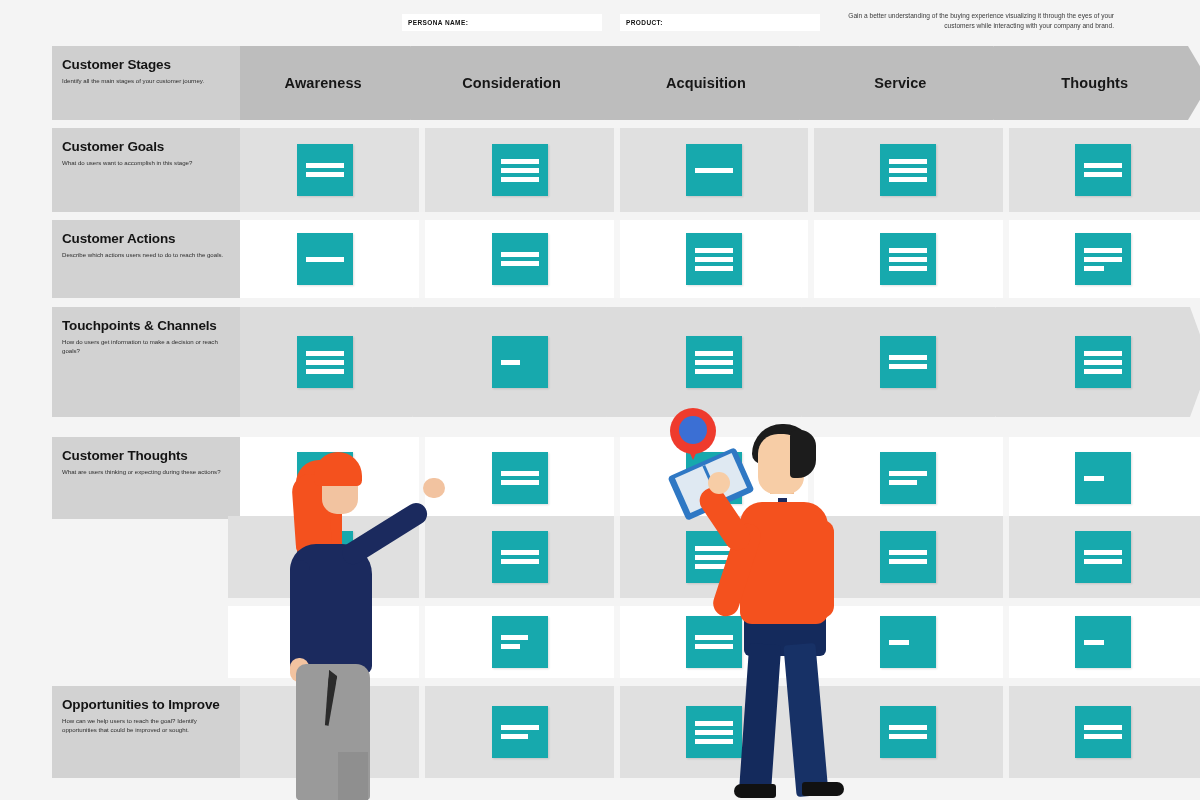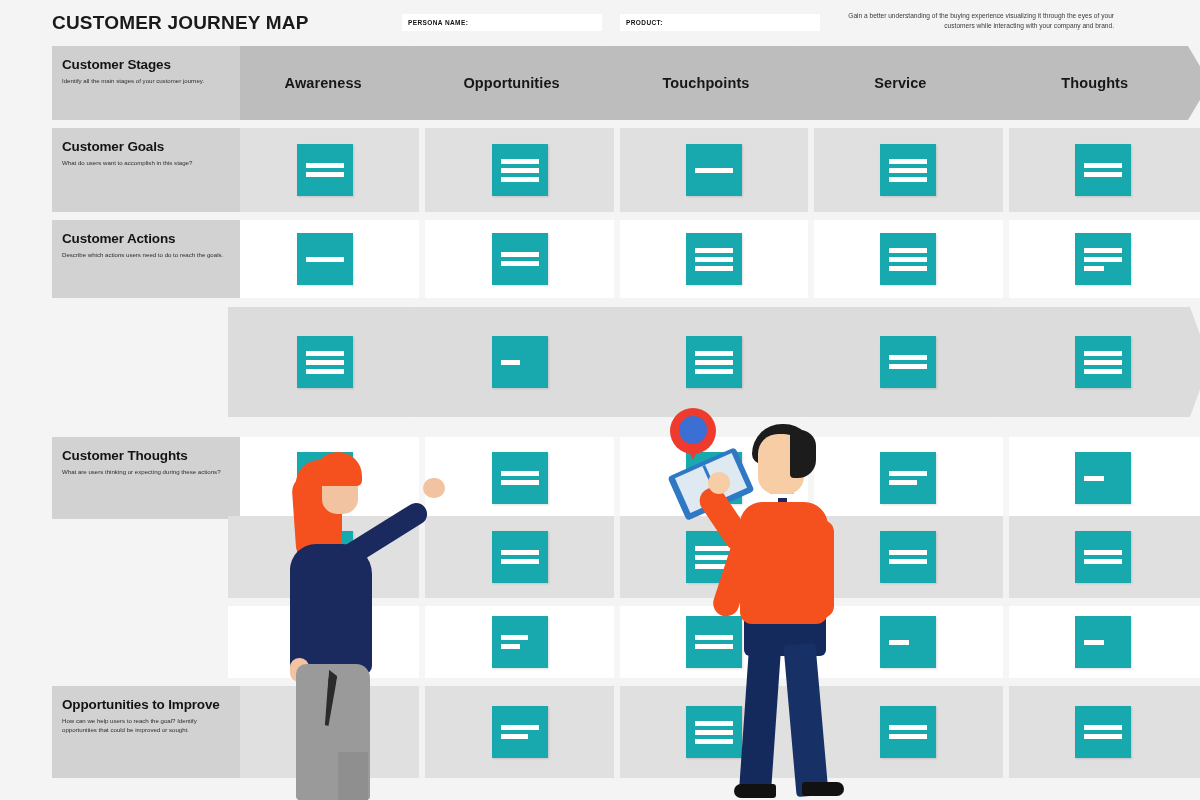--- a/index.html
+++ b/index.html
@@ -137,44 +137,43 @@
   .pin-body{position:absolute;left:0;top:0;width:46px;height:46px;background:#ef3b2d;border-radius:50% 50% 50% 50%;}
   .pin-tip{position:absolute;left:13px;top:30px;width:20px;height:22px;background:#ef3b2d;clip-path:polygon(0 0,100% 0,50% 100%);}
   .pin-hole{position:absolute;left:9px;top:8px;width:28px;height:28px;background:#3b6fd4;border-radius:50%;}
 </style>
 </head>
 <body>
 
 <div class="canvas">
 
   <div class="header">
-    <div class="title">CUSTOMER JOURNEY MAP</div>
 
     <div class="field" id="field-persona">
       <span class="flabel">PERSONA NAME:</span>
     </div>
 
     <div class="field" id="field-product">
       <span class="flabel">PRODUCT:</span>
     </div>
 
     <div class="blurb">Gain a better understanding of the buying experience visualizing it through the eyes of your customers while interacting with your company and brand.</div>
   </div>
 
   <div class="grid">
       <div class="row" style="top: 0px; height: 74px;">
         <div class="stages">
           <div class="chev first" style="left: 0px; width: 204.4px;">
             <span>Awareness</span>
           </div>
           <div class="chev" style="left: 182.4px; width: 216.4px;">
-            <span>Opportunities</span>
+            <span>Consideration</span>
           </div>
           <div class="chev" style="left: 376.8px; width: 216.4px;">
-            <span>Touchpoints</span>
+            <span>Acquisition</span>
           </div>
           <div class="chev" style="left: 571.2px; width: 216.4px;">
             <span>Service</span>
           </div>
           <div class="chev" style="left: 765.6px; width: 216.4px;">
             <span>Thoughts</span>
           </div>
         </div>
         <div class="rowlabel grayer">
           <h3>Customer Stages</h3>
@@ -250,20 +249,24 @@
           </div>
         </div>
       </div>
       <div class="row" style="top: 261px; height: 110px;">
         <div class="band">
           <div class="bandseg" style="left: 0px; width: 204.4px;"></div>
           <div class="bandseg" style="left: 184.4px; width: 214.4px;"></div>
           <div class="bandseg" style="left: 378.8px; width: 214.4px;"></div>
           <div class="bandseg" style="left: 573.2px; width: 214.4px;"></div>
           <div class="bandseg" style="left: 767.6px; width: 214.4px;"></div>
+        </div>
+        <div class="rowlabel">
+          <h3>Touchpoints &amp; Channels</h3>
+          <p>How do users get information to make a decision or reach goals?</p>
         </div>
         <div class="cells">
           <div class="card" style="left: 69.2px; top: 29px; width: 56px; height: 52px;">
             <i></i>
             <i></i>
             <i></i>
           </div>
           <div class="card" style="left: 263.6px; top: 29px; width: 56px; height: 52px;">
             <i class="sh"></i>
           </div>

